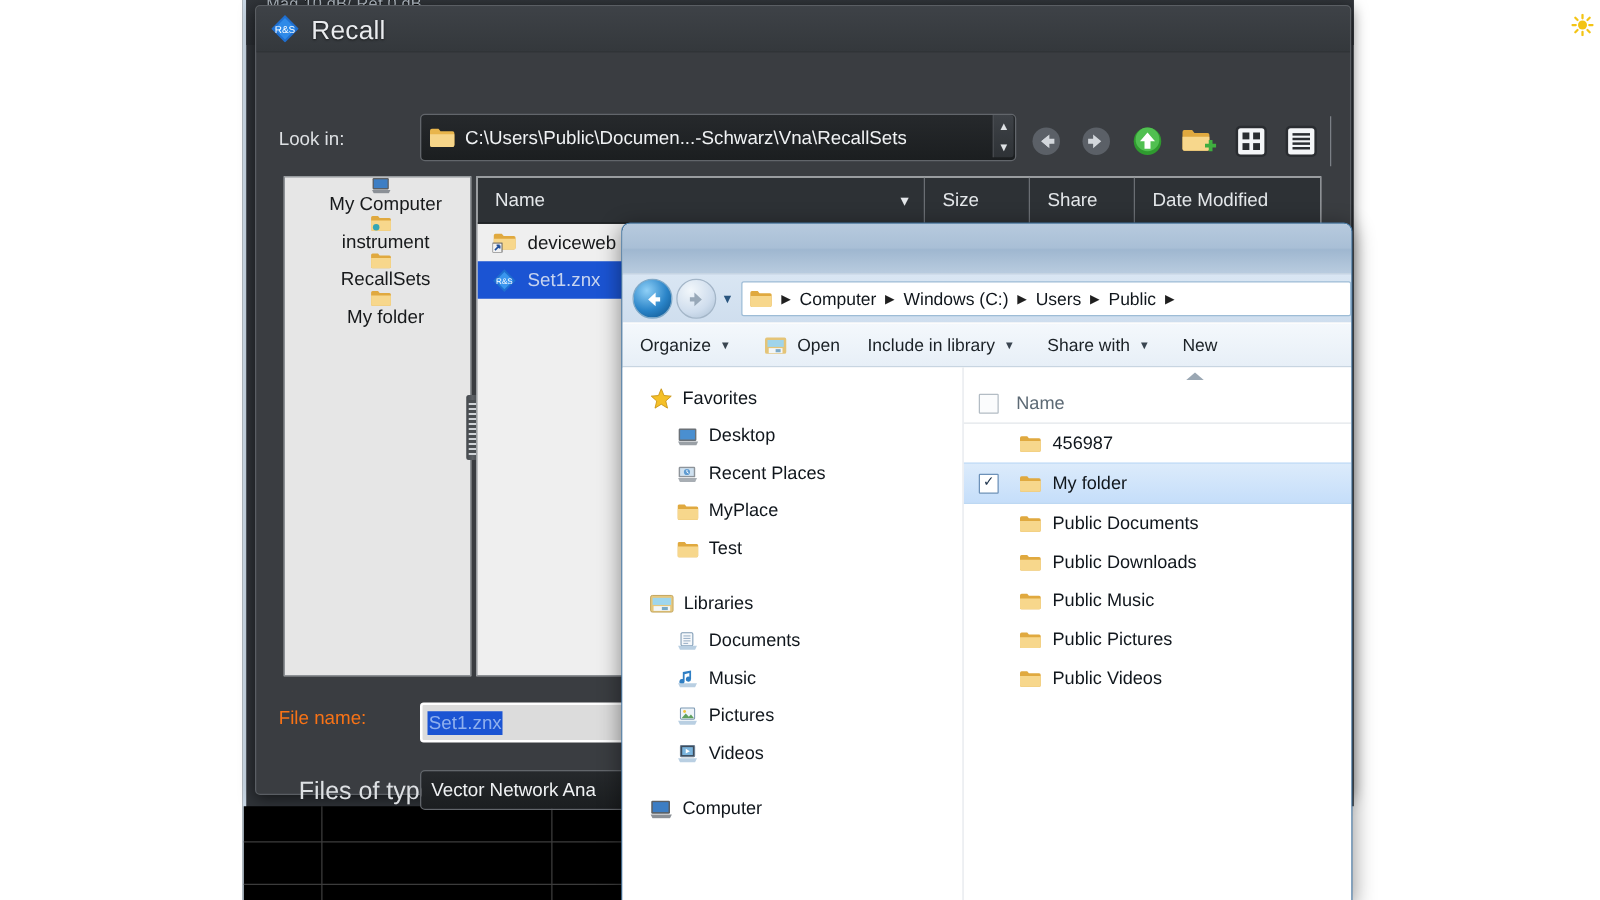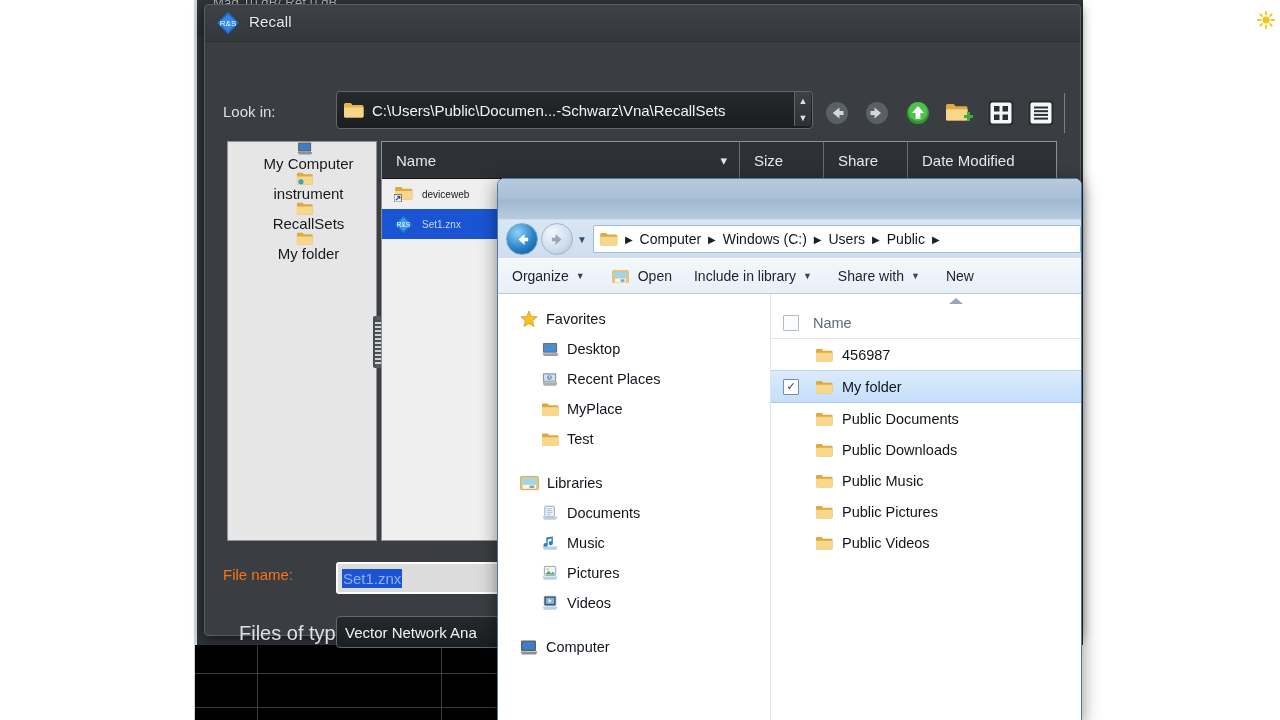--- a/index.html
+++ b/index.html
@@ -57,21 +57,21 @@
     position: absolute; left: 0; top: 0; width: 875px; height: 36px;
     background: linear-gradient(180deg,#3e4247 0%,#34383c 100%);
     border-bottom: 1px solid #2b2e31;
     border-radius: 4px 4px 0 0;
   }
   .rs-logo {
     position: absolute; left: 12px; top: 7px; width: 22px; height: 22px;
   }
   .recall-title-text {
     position: absolute; left: 44px; top: 8px;
-    font-size: 15px; color: #e9ebee; letter-spacing: .2px;
+    font-size: 21px; color: #e9ebee; letter-spacing: .2px;
     text-shadow: 0 1px 2px rgba(0,0,0,.6);
   }
   .recall-body { position:absolute; left:0; top:36px; width:875px; height:594px; }
 
   .lookin-label {
     position:absolute; left:18px; top:62px; font-size:15px; color:#dde0e3;
   }
   .lookin-box {
     position:absolute; left:131px; top:50px; width:475px; height:36px;
     background: linear-gradient(180deg,#26292c 0%,#1b1e20 100%);
@@ -128,21 +128,21 @@
   .lh-cell {
     position:relative; display:flex; align-items:center;
     font-size:15px; color:#e4e7ea; padding-left:14px;
     border-right:1px solid #6a6e73;
     box-sizing:border-box;
   }
   .lh-cell:last-child { border-right:none; }
   .lh-caret { position:absolute; right:12px; top:11px; color:#e4e7ea; font-size:13px; }
   .list-row { display:flex; align-items:center; height:30px; }
   .list-row .nm { width:358px; display:flex; align-items:center; padding-left:12px; box-sizing:border-box; }
-  .list-row .nm .txt { margin-left:9px; font-size:10px; color:#17191b; }
+  .list-row .nm .txt { margin-left:9px; font-size:15px; color:#17191b; }
   .list-row .sz { width:72px; font-size:15px; color:#17191b; text-align:right; }
   .list-row .ty { width:84px; font-size:15px; color:#17191b; text-align:right; }
   .list-row .dm { width:150px; font-size:15px; color:#17191b; text-align:right; }
   .list-row.sel { background:#1b54d3; }
   .list-row.sel .nm .txt { color:#c7d4ef; }
 
   
   .fn-label { position:absolute; left:18px; top:525px; font-size:15px; color:#f97316; }
   .fn-input {
     position:absolute; left:131px; top:521px; width:452px; height:28px;

